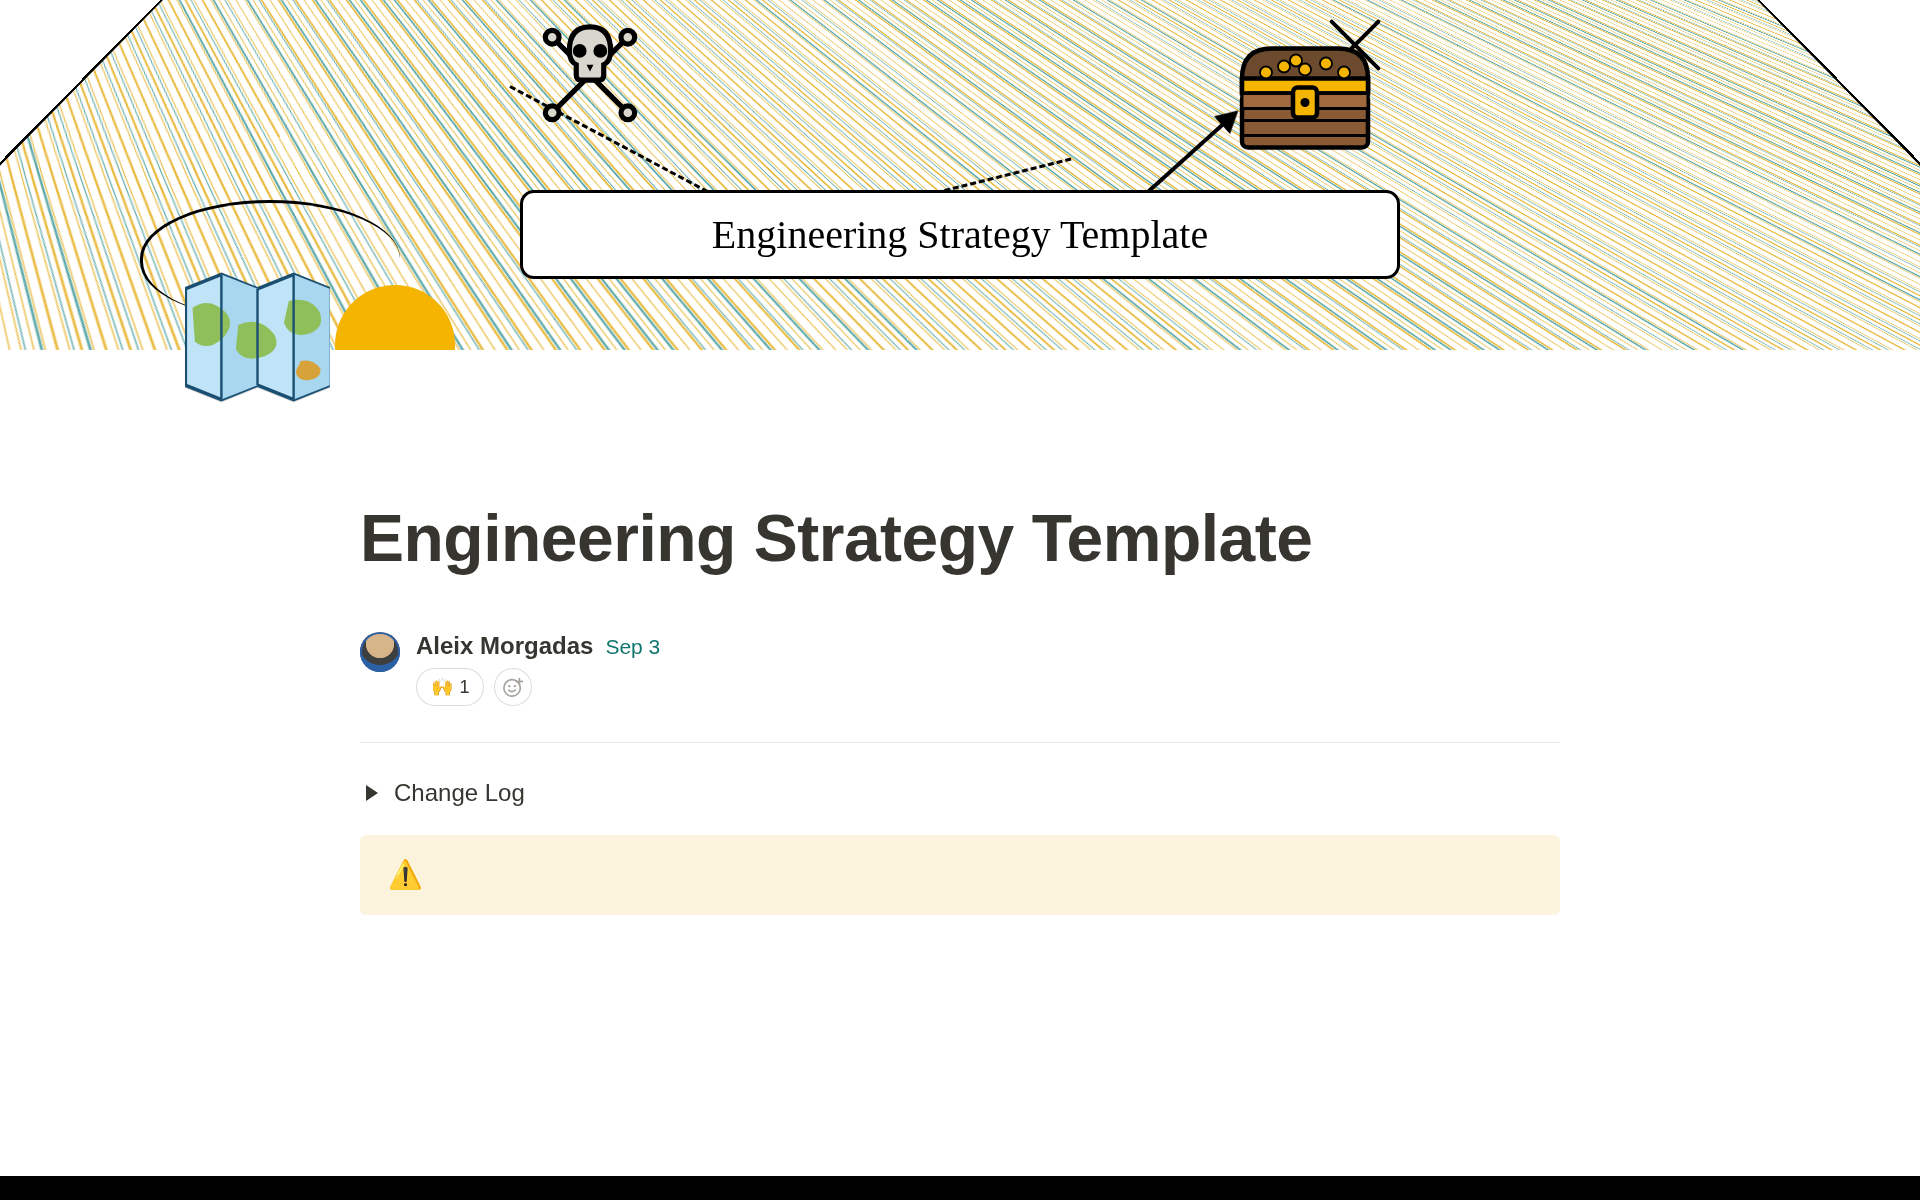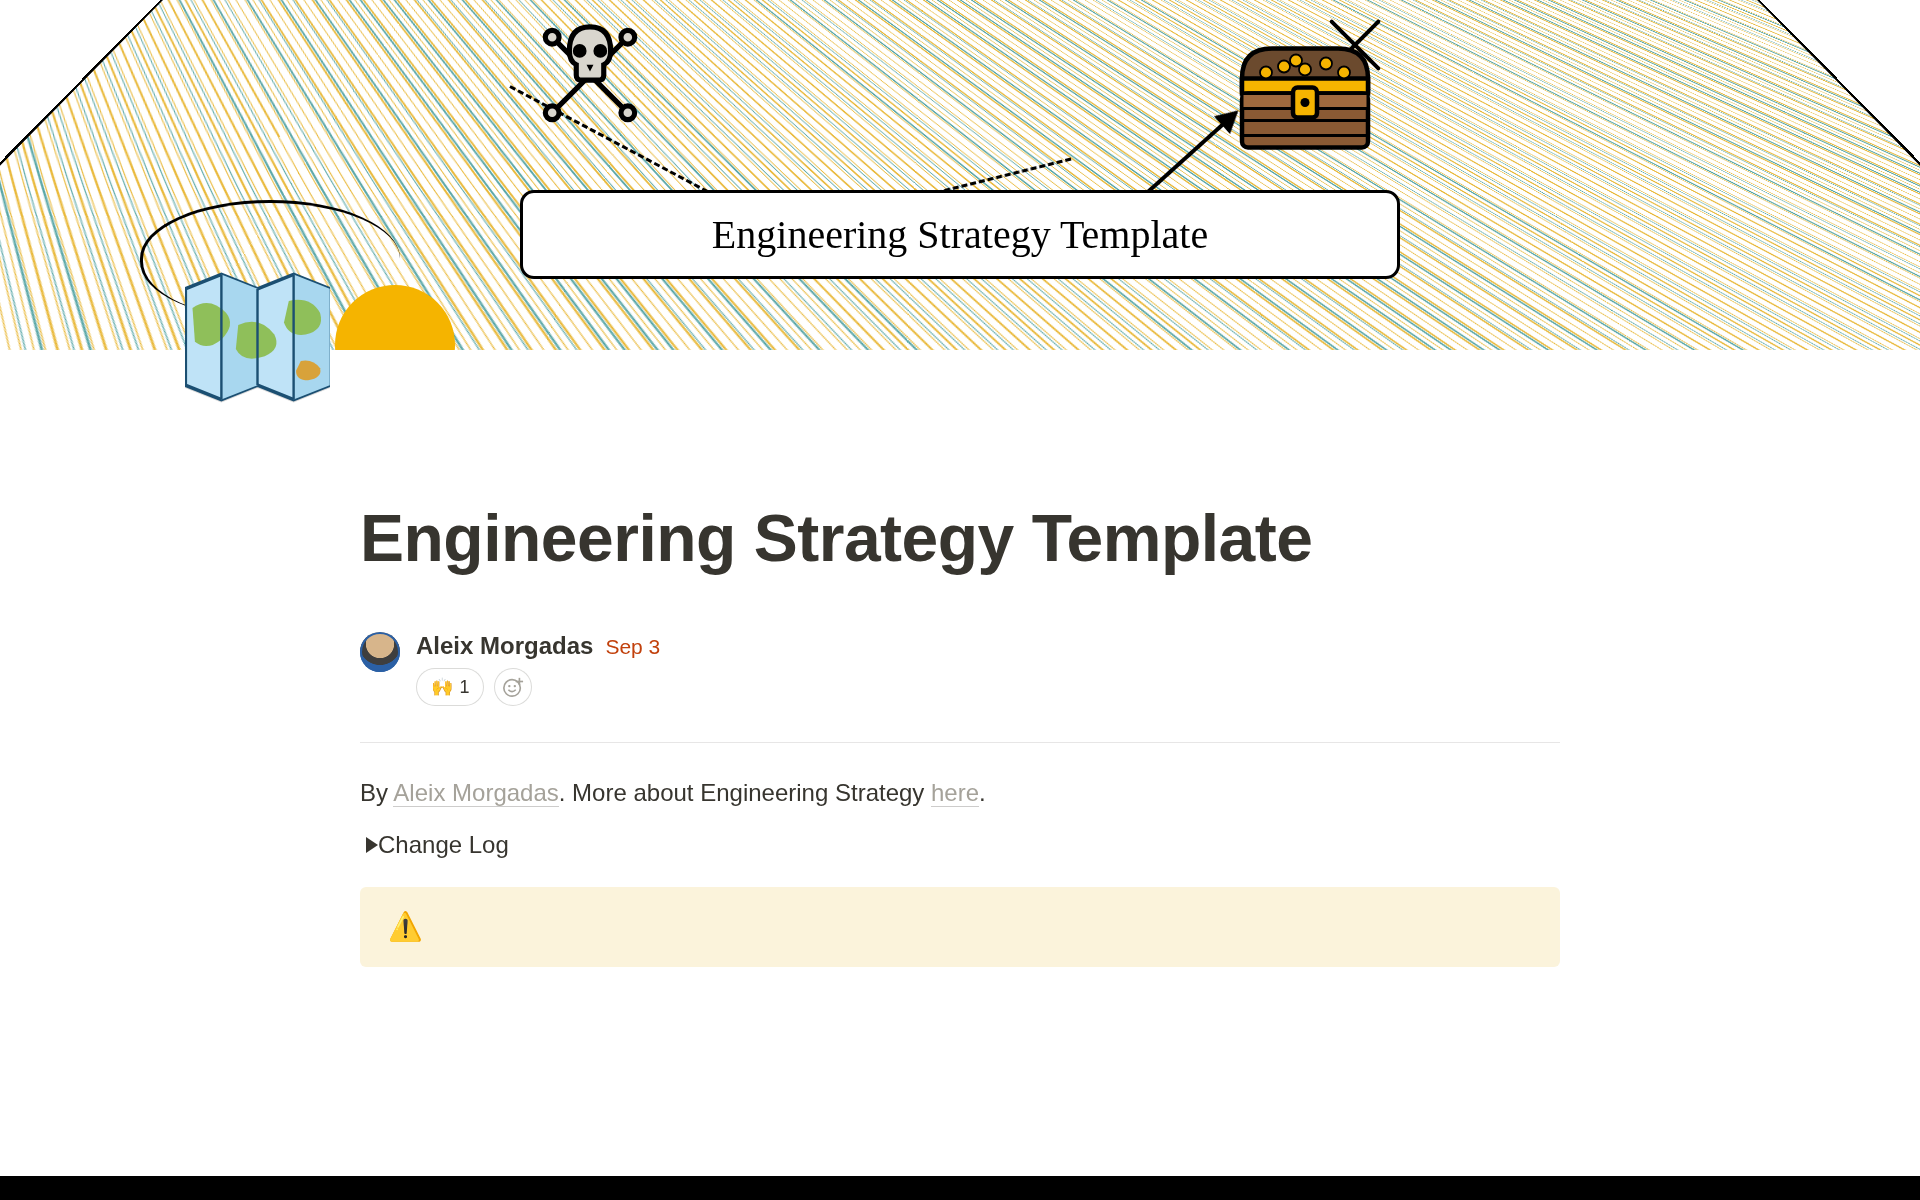--- a/index.html
+++ b/index.html
@@ -177,21 +177,21 @@
     box-shadow: inset 0 0 0 2px #2b60a5;
   }
   .comment-body { flex: 1; }
   .comment-head {
     display: flex;
     align-items: baseline;
     gap: 12px;
     margin-bottom: 8px;
   }
   .comment-author { font-size: 24px; font-weight: 700; color: #37352f; }
-  .comment-date { font-size: 21px; color: #c2410c; }
+  .comment-date { font-size: 21px; color: #0f766e; }
   .comment-text { font-size: 24px; color: #37352f; margin-bottom: 20px; }
   .reactions {
     display: flex;
     gap: 10px;
     align-items: center;
   }
   .reaction-pill {
     display: inline-flex;
     align-items: center;
     gap: 6px;
@@ -219,20 +219,21 @@
     color: #a5a29a;
     text-decoration: none;
     border-bottom: 1px solid rgba(55,53,47,0.25);
     cursor: pointer;
   }
 
   
   .toggle {
     display: flex;
     align-items: center;
+    gap: 16px;
     font-size: 24px;
     color: #37352f;
     cursor: pointer;
     margin-bottom: 28px;
     padding-left: 6px;
   }
   .toggle .caret {
     width: 0; height: 0;
     border-left: 12px solid #37352f;
     border-top: 8px solid transparent;
@@ -353,23 +354,20 @@
             <circle cx="14" cy="11" r="1.3" fill="#a5a29a" stroke="none"></circle>
             <path d="M7 15 q4 4 8 0"></path>
             <line x1="19" y1="2" x2="19" y2="10"></line>
             <line x1="15" y1="6" x2="23" y2="6"></line>
           </svg>
         </button>
       </div>
     </div>
   </div>
 
-  <p class="byline">
-    <span>By </span><a class="name-link">Aleix Morgadas</a><span>. More about Engineering Strategy </span><a class="here-link">here</a><span>.</span>
-  </p>
 
   <div class="toggle">
     <span class="caret"></span>
     <span>Change Log</span>
   </div>
 
   <div class="callout">
     <span class="warn">⚠️</span>
   </div>
 </div>

